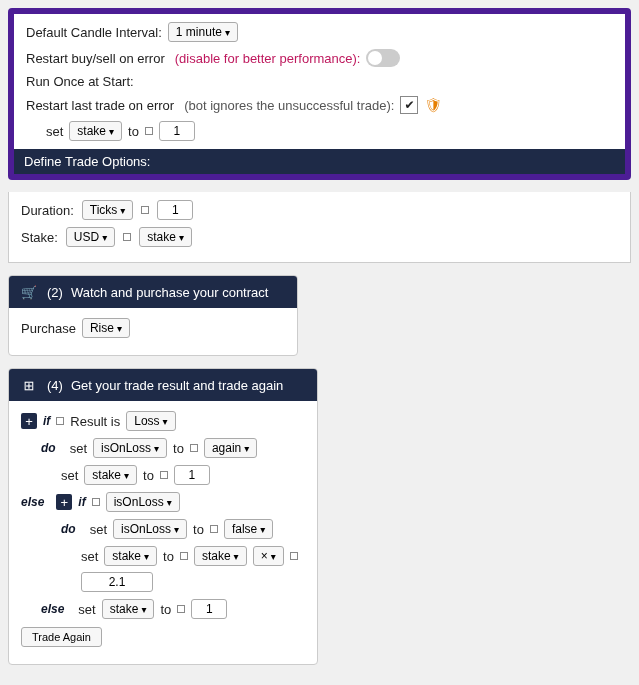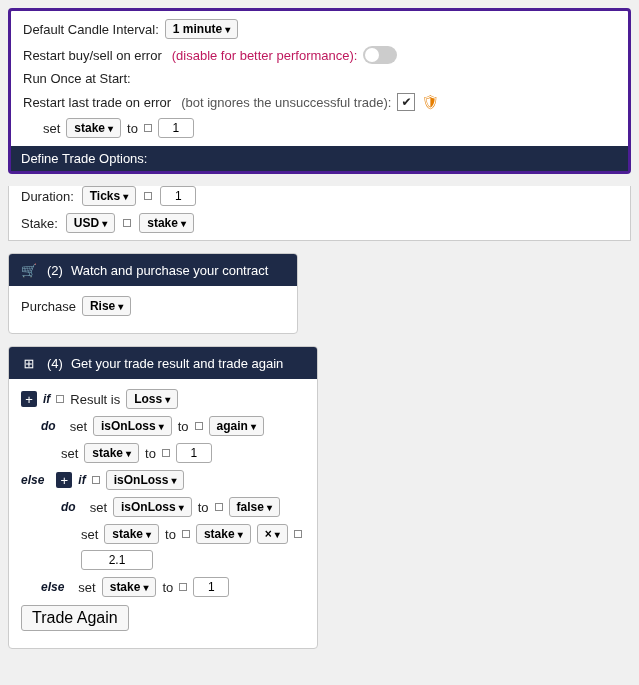--- a/index.html
+++ b/index.html
@@ -56,21 +56,20 @@
       display: inline-flex;
       align-items: center;
       gap: 3px;
       background: #f7f7f7;
       border: 1px solid #aaa;
       border-radius: 3px;
       padding: 2px 7px;
       cursor: pointer;
       font-size: 12px;
       white-space: nowrap;
-      font-weight: bold;
     }
     .dropdown-btn::after {
       content: '▾';
       font-size: 10px;
     }
 
     .input-small {
       display: inline-block;
       border: 1px solid #aaa;
       border-radius: 3px;
@@ -111,36 +110,36 @@
       height: 16px;
       background: #1e2a47;
       color: #fff;
       font-size: 13px;
       border-radius: 2px;
       cursor: pointer;
     }
 
     .top-section {
       background: #fff;
-      border: 3px solid #4c1d95;
+      border: 6px solid #4c1d95;
       border-radius: 4px;
       margin-bottom: 12px;
       padding: 8px 12px;
     }
 
     .define-trade-header {
       background: #1e2a47;
       color: #fff;
       padding: 5px 10px;
       margin: 8px -12px -8px -12px;
       font-size: 13px;
     }
 
     .define-trade-body {
-      padding: 0 12px;
+      padding: 8px 12px;
       background: #fff;
       border: 1px solid #ccc;
       border-top: none;
       margin-bottom: 12px;
     }
 
     .trade-row {
       display: flex;
       align-items: center;
       gap: 8px;
@@ -193,21 +192,21 @@
       font-size: 13px;
     }
 
     .trade-again-btn {
       display: inline-block;
       background: #f7f7f7;
       border: 1px solid #aaa;
       border-radius: 3px;
       padding: 3px 10px;
       cursor: pointer;
-      font-size: 16px;
+      font-size: 11px;
     }
 
     .small-connector {
       display: inline-block;
       width: 8px;
       height: 8px;
       border: 1px solid #888;
       background: #fff;
       vertical-align: middle;
     }

